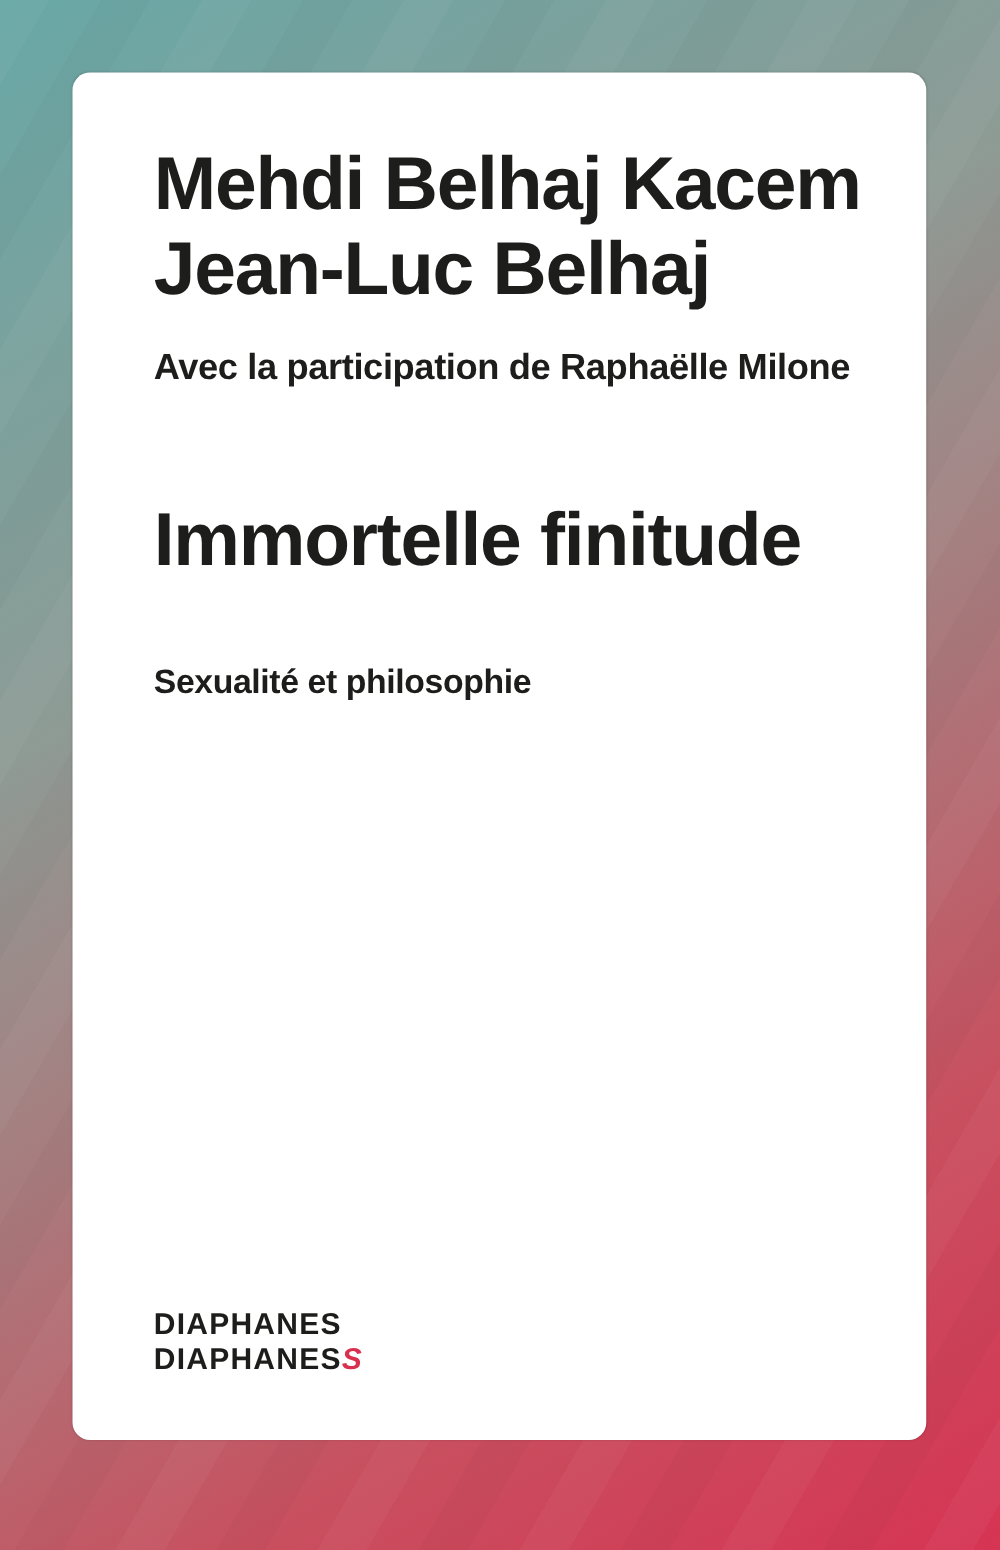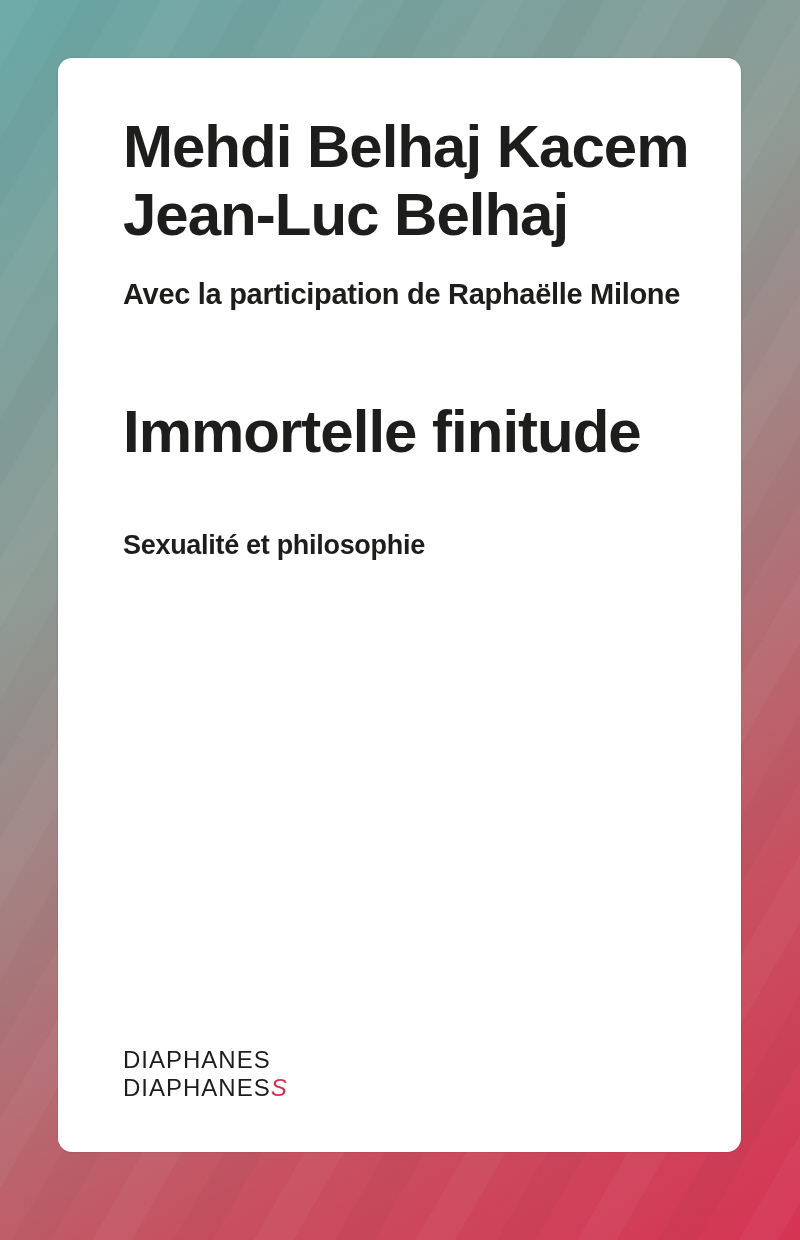--- a/index.html
+++ b/index.html
@@ -77,21 +77,21 @@
     font-size: 27px;
     line-height: 34px;
     font-weight: 700;
     letter-spacing: -0.3px;
     margin-top: 48px;
   }
   .imprint {
     top: 988px;
     font-size: 24px;
     line-height: 28px;
-    font-weight: 400;
+    font-weight: 700;
     letter-spacing: 1px;
   }
   .imprint .accent-s {
     color: var(--accent_s, #d8304e);
     font-style: italic;
   }
 </style>
 </head>
 <body>
 

